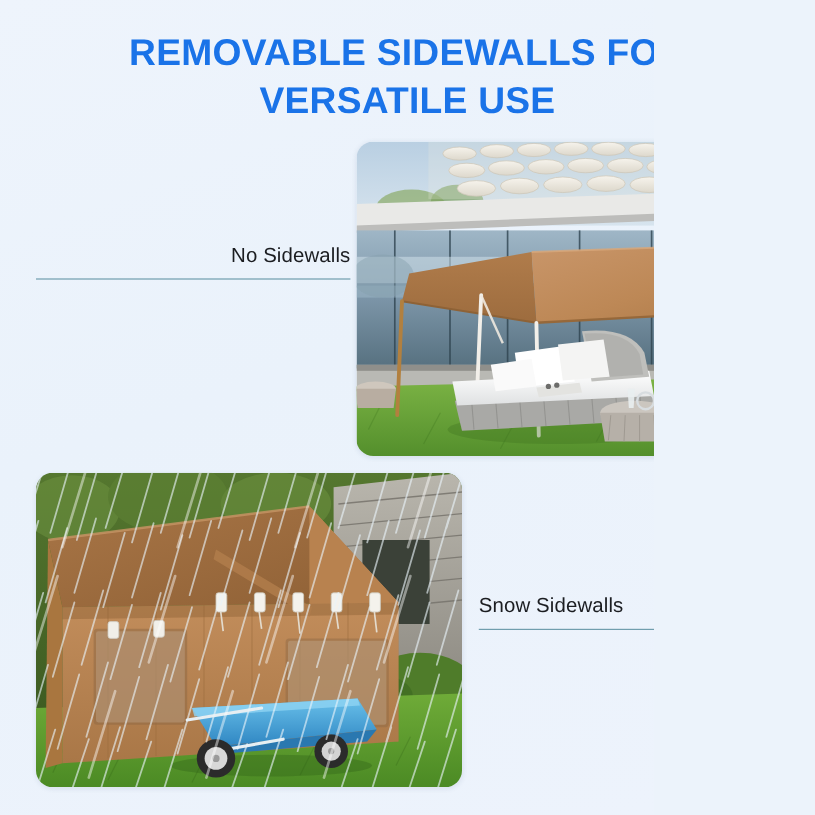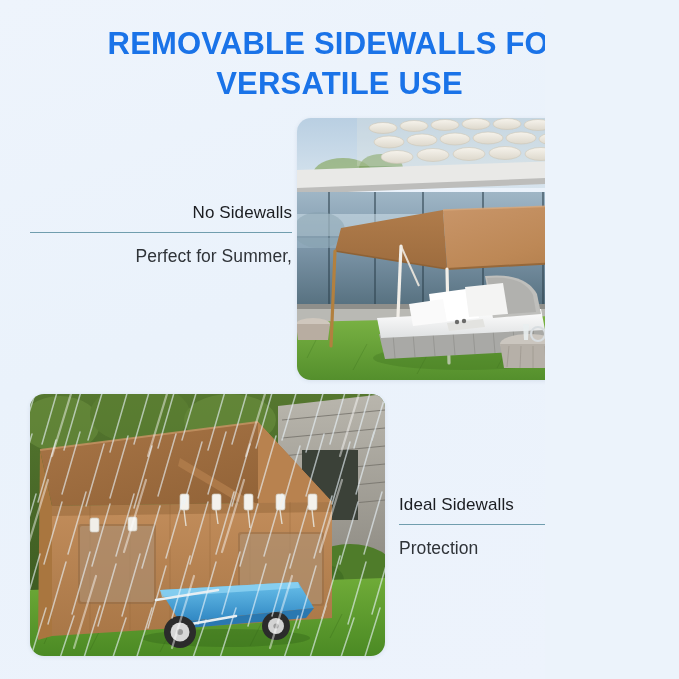--- a/index.html
+++ b/index.html
@@ -52,21 +52,20 @@
 <body>
 
 <div class="page">
 
   <div class="headline">REMOVABLE SIDEWALLS FOR VERSATILE USE</div>
 
   <div class="textblock tb-top">
     <div class="tb-head">No Sidewalls</div>
     <hr class="tb-rule">
     <div class="tb-body">
-      <div>Perfect for Summer,</div>
     </div>
   </div>
 
   <div class="photo photo-top">
     <svg viewBox="0 0 351 262" preserveAspectRatio="xMidYMid slice">
       <defs>
         <linearGradient id="skyG" x1="0" y1="0" x2="0" y2="1">
           <stop offset="0" stop-color="#b9cfe2"></stop>
             <stop offset="1" stop-color="#d7e4ee"></stop>
         </linearGradient>
@@ -457,20 +456,19 @@
         <line x1="214" y1="86" x2="192" y2="158"></line>
         <line x1="312" y1="86" x2="290" y2="158"></line>
         <line x1="66" y1="182" x2="44" y2="254"></line>
         <line x1="164" y1="182" x2="142" y2="254"></line>
         <line x1="262" y1="182" x2="240" y2="254"></line>
       </g>
     </svg>
   </div>
 
   <div class="textblock tb-bot">
-    <div class="tb-head">Ideal Sidewalls</div>
+    <div class="tb-head">Snow Sidewalls</div>
     <hr class="tb-rule">
     <div class="tb-body">
-      <div>Protection</div>
     </div>
   </div>
 
 </div>
 
 </body></html>

